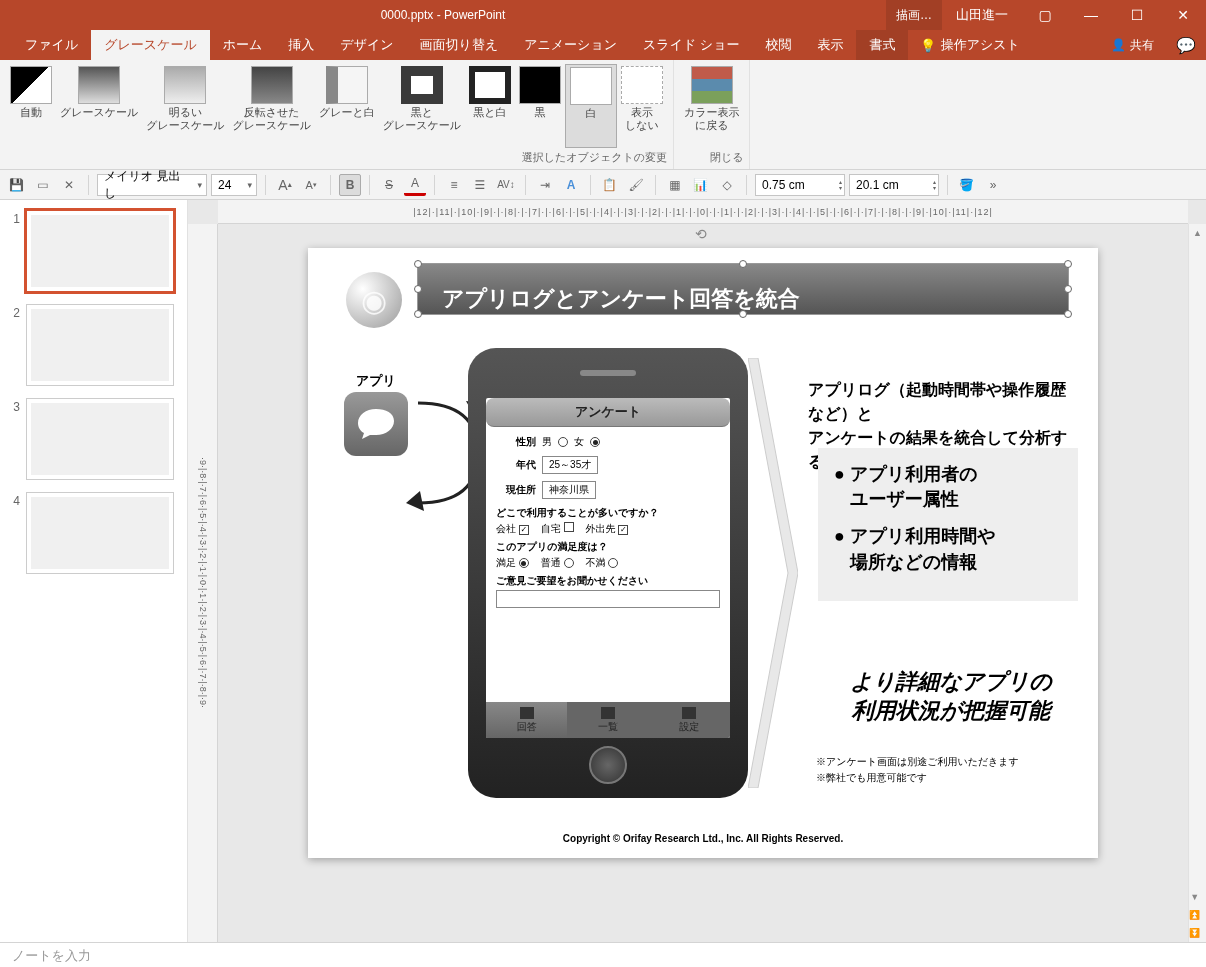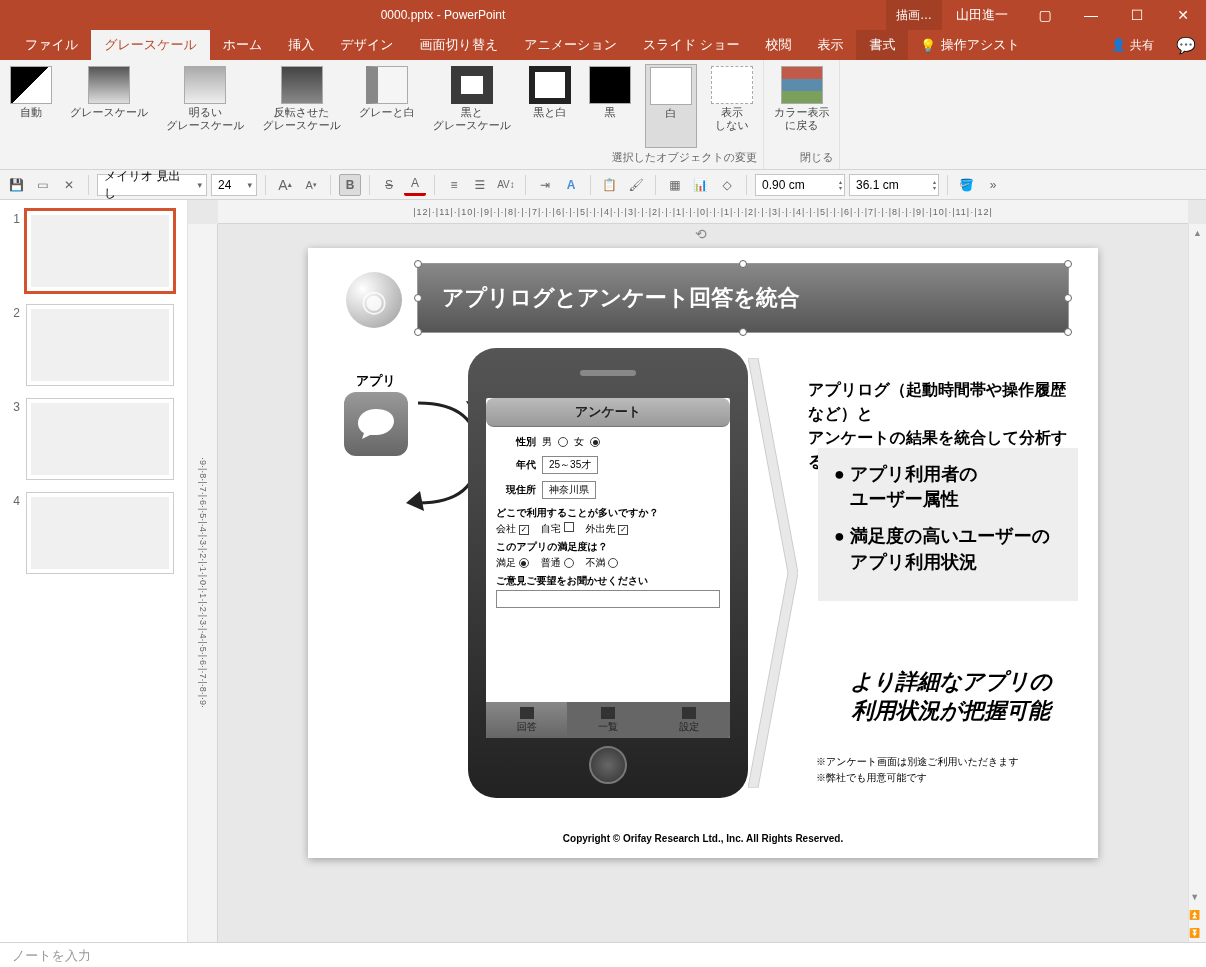--- a/index.html
+++ b/index.html
@@ -17,21 +17,21 @@
 .ribbon-tabs { background: #b7472a; color: #fff; height: 30px; display: flex; align-items: center; padding-left: 12px; }
 .ribbon-tabs .tab { padding: 6px 13px; font-size: 13px; cursor: pointer; }
 .ribbon-tabs .tab.active { background: #f3f3f3; color: #b7472a; }
 .ribbon-tabs .tab.format { background: #a23f25; }
 .ribbon-tabs .tell { padding: 6px 12px; font-size: 13px; display: flex; align-items: center; gap: 4px; }
 .ribbon-tabs .share { margin-left: auto; padding: 6px 12px; display: flex; align-items: center; gap: 4px; }
 
 
 .ribbon { background: #f3f3f3; border-bottom: 1px solid #d4d4d4; height: 110px; display: flex; }
 .rgroup { display: flex; flex-direction: column; padding: 4px 6px; border-right: 1px solid #e1e1e1; }
-.rgroup .items { display: flex; gap: 10px; flex: 1; }
+.rgroup .items { display: flex; gap: 0; flex: 1; }
 .rgroup .label { font-size: 11px; color: #666; text-align: right; padding-top: 2px; }
 .rbtn { display: flex; flex-direction: column; align-items: center; padding: 2px 4px; cursor: pointer; min-width: 46px; }
 .rbtn .sw { width: 42px; height: 38px; border: 1px solid #ababab; margin-bottom: 2px; }
 .rbtn .cap { font-size: 11px; text-align: center; color: #444; line-height: 1.2; }
 .rbtn.active { background: #dcdcdc; border: 1px solid #ababab; }
 .sw.auto { background: linear-gradient(135deg, #000 50%, #fff 50%); }
 .sw.gs { background: linear-gradient(#555, #ddd); }
 .sw.light { background: linear-gradient(#aaa, #eee); }
 .sw.inv { background: linear-gradient(#444, #888); }
 .sw.gw { background: #f5f5f5; border-left: 12px solid #888; }
@@ -66,21 +66,21 @@
 .ruler-v { position: absolute; top: 24px; left: 0; bottom: 0; width: 30px; background: #f3f3f3; border-right: 1px solid #d4d4d4; font-size: 9px; color: #666; writing-mode: vertical-lr; display: flex; align-items: center; justify-content: center; }
 .canvas-area { position: absolute; top: 24px; left: 30px; right: 18px; bottom: 0; display: flex; align-items: flex-start; justify-content: center; padding-top: 24px; }
 .vscroll { position: absolute; top: 24px; right: 0; bottom: 0; width: 18px; background: #f3f3f3; border-left: 1px solid #e1e1e1; }
 .vscroll .arrow { width: 100%; height: 18px; display: flex; align-items: center; justify-content: center; cursor: pointer; color: #888; font-size: 9px; }
 .vscroll .arrow.top { position: absolute; top: 0; }
 .vscroll .arrows-bot { position: absolute; bottom: 0; }
 
 
 .slide { width: 790px; height: 610px; background: #fff; box-shadow: 0 2px 8px rgba(0,0,0,.3); position: relative; padding: 20px 30px; }
 .slide-logo { position: absolute; left: 38px; top: 24px; width: 56px; height: 56px; border-radius: 50%; background: radial-gradient(circle at 30% 30%, #fff, #999); display: flex; align-items: center; justify-content: center; font-size: 30px; color: rgba(255,255,255,.8); }
-.slide-title { position: absolute; left: 110px; right: 30px; top: 16px; height: 68px; background: linear-gradient(#888, #555); border-radius: 4px; color: #fff; font-size: 22px; font-weight: bold; display: flex; align-items: center; padding-left: 24px; }
+.slide-title { position: absolute; left: 110px; right: 30px; top: 16px; height: 50px; background: linear-gradient(#888, #555); border-radius: 4px; color: #fff; font-size: 22px; font-weight: bold; display: flex; align-items: flex-end; padding-left: 24px; }
 .slide-title.sel { outline: 1px solid #999; }
 .handle { position: absolute; width: 8px; height: 8px; background: #fff; border: 1px solid #666; border-radius: 50%; }
 .slide-title .h1 { left: -4px; top: -4px; } .slide-title .h2 { left: 50%; top: -4px; margin-left: -4px; }
 .slide-title .h3 { right: -4px; top: -4px; } .slide-title .h4 { left: -4px; bottom: -4px; }
 .slide-title .h5 { left: 50%; bottom: -4px; margin-left: -4px; } .slide-title .h6 { right: -4px; bottom: -4px; }
 .slide-title .h7 { left: -4px; top: 50%; margin-top: -4px; } .slide-title .h8 { right: -4px; top: 50%; margin-top: -4px; }
 .rotate-handle { position: absolute; top: -22px; left: 50%; margin-left: -8px; font-size: 14px; color: #888; }
 
 .app-label { position: absolute; left: 48px; top: 124px; font-size: 13px; font-weight: bold; }
 .app-icon { position: absolute; left: 36px; top: 144px; width: 64px; height: 64px; background: linear-gradient(#999, #666); border-radius: 12px; display: flex; align-items: center; justify-content: center; }
@@ -239,22 +239,22 @@
   <div class="ico">⇥</div>
   <div class="ico" style="color:#4a90d9;font-weight:bold;">A</div>
   <div class="sep"></div>
   <div class="ico">📋</div>
   <div class="ico">🖌</div>
   <div class="sep"></div>
   <div class="ico">▦</div>
   <div class="ico">📊</div>
   <div class="ico">◇</div>
   <div class="sep"></div>
-  <div class="spin">0.90 cm</div>
-  <div class="spin">36.1 cm</div>
+  <div class="spin">0.75 cm</div>
+  <div class="spin">20.1 cm</div>
   <div class="sep"></div>
   <div class="ico">🪣</div>
   <div class="ico">»</div>
 </div>
 
 <div class="main">
 
   <div class="thumbs">
     <div class="thumb-row">
         <div class="thumb-num">1</div>
@@ -379,22 +379,22 @@
           <svg viewBox="0 0 50 430">
               <path d="M0 0 L40 215 L0 430 L10 430 L50 215 L10 0 Z" fill="#e8e8e8" stroke="#ccc"></path>
             </svg>
         </div>
 
         <div class="desc" style="white-space:pre-line;">アプリログ（起動時間帯や操作履歴など）と
 アンケートの結果を統合して分析することで</div>
         <ul class="bullets">
           <li style="white-space:pre-line;">アプリ利用者の
 ユーザー属性</li>
-          <li style="white-space:pre-line;">満足度の高いユーザーの
-アプリ利用状況</li>
+          <li style="white-space:pre-line;">アプリ利用時間や
+場所などの情報</li>
         </ul>
         <div class="headline" style="white-space:pre-line;">より詳細なアプリの
 利用状況が把握可能</div>
         <div class="notes-small">
           <div>※アンケート画面は別途ご利用いただきます</div>
           <div>※弊社でも用意可能です</div>
         </div>
         <div class="copyright">Copyright © Orifay Research Ltd., Inc. All Rights Reserved.</div>
       </div>
     </div>

